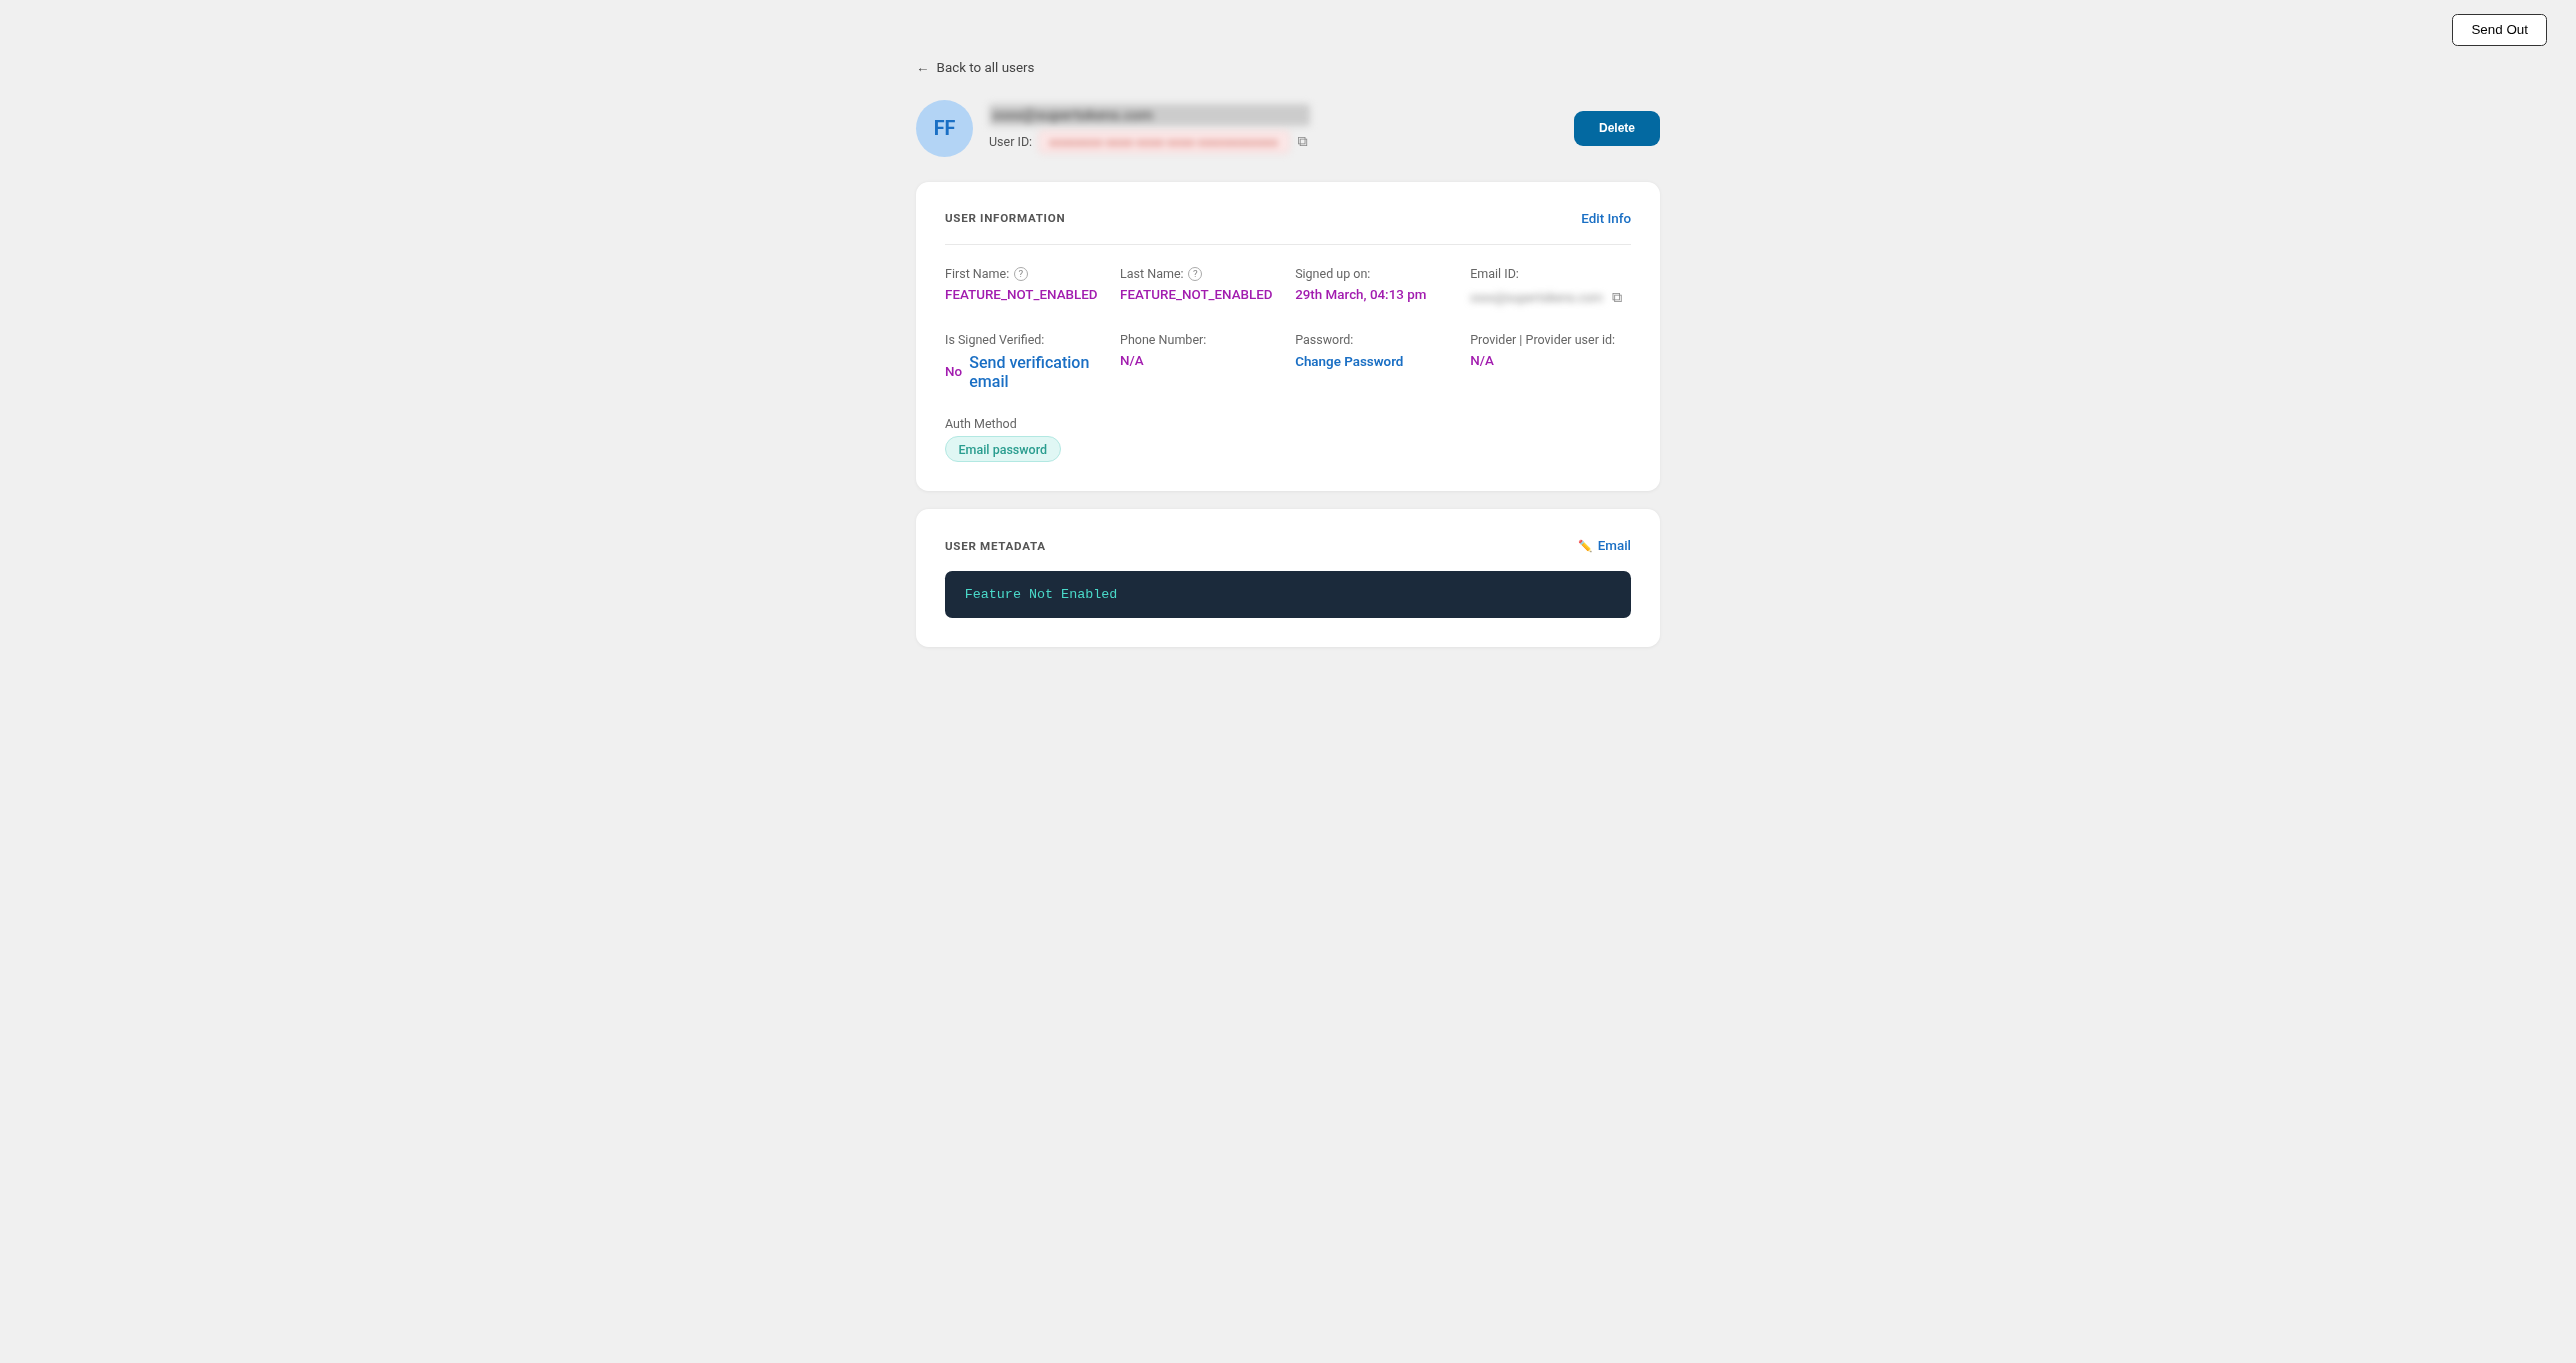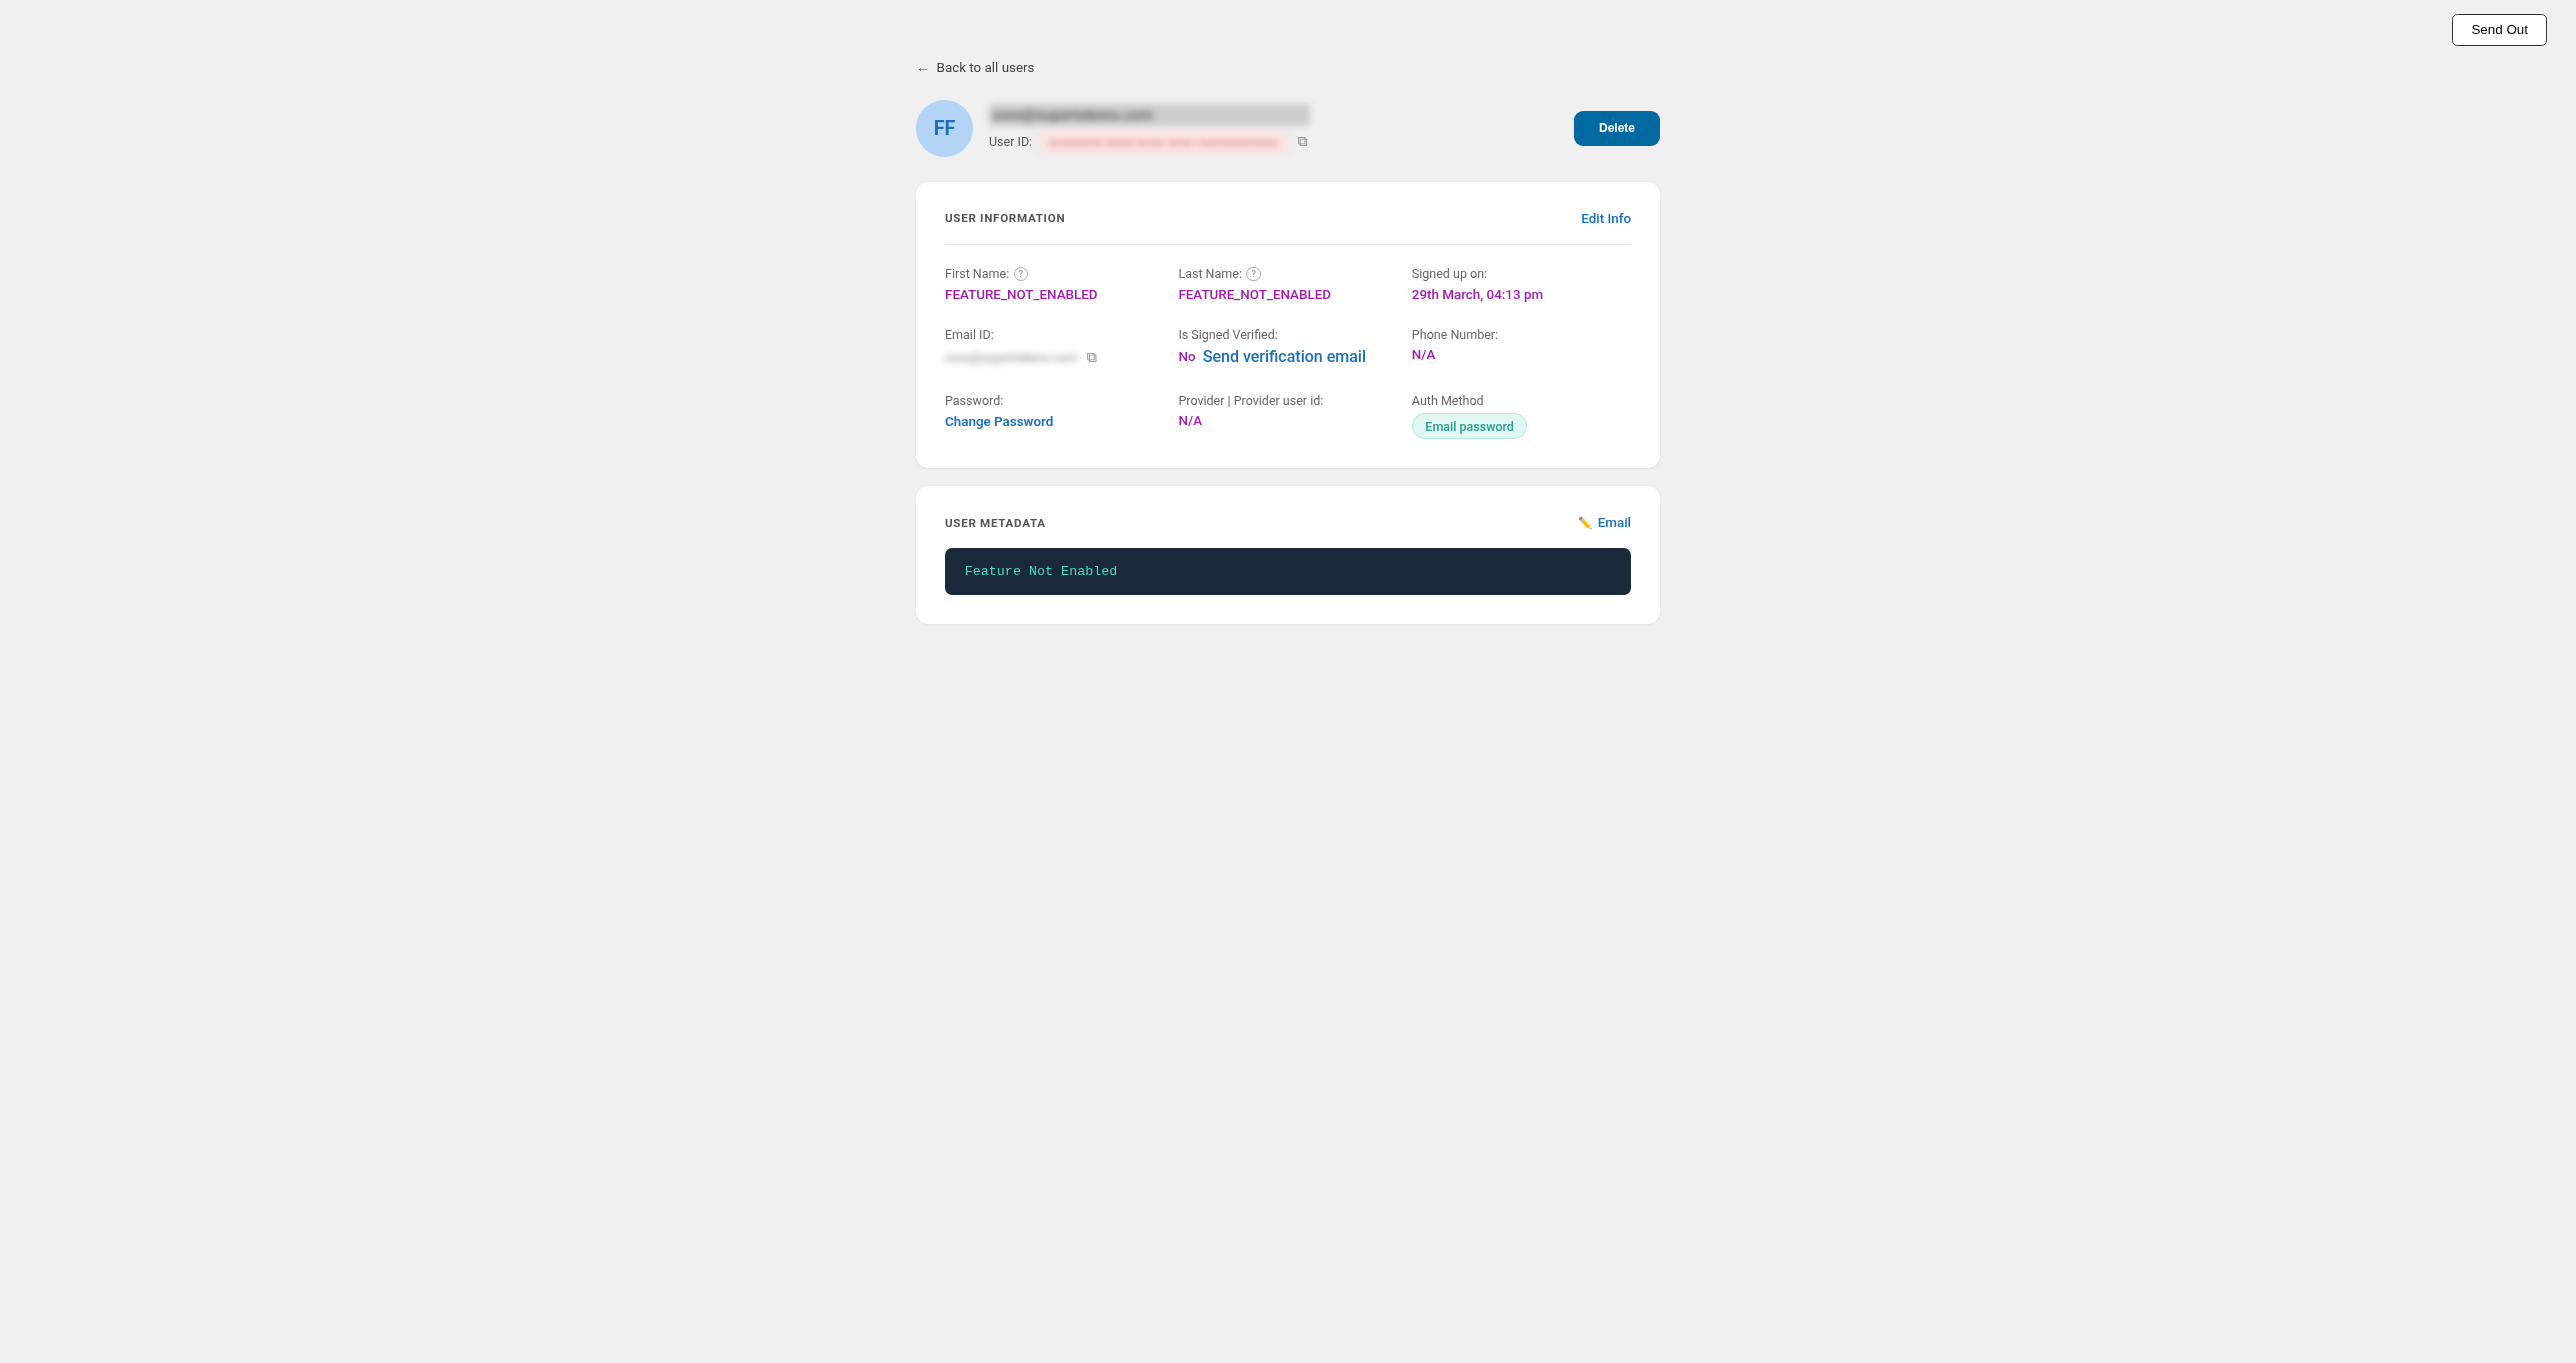--- a/index.html
+++ b/index.html
@@ -142,21 +142,21 @@
       cursor: pointer;
       text-decoration: none;
     }
     .card-divider {
       border: none;
       border-top: 0.9px solid #e8e8e8;
       margin-bottom: 21.5px;
     }
     .info-grid {
       display: grid;
-      grid-template-columns: 1fr 1fr 1fr;
+      grid-template-columns: 1fr 1fr 1fr 1fr;
       gap: 25px 14.3px;
     }
     .info-field-label {
       font-size: 12.5px;
       color: #666;
       margin-bottom: 5.4px;
       display: flex;
       align-items: center;
       gap: 4.5px;
     }

